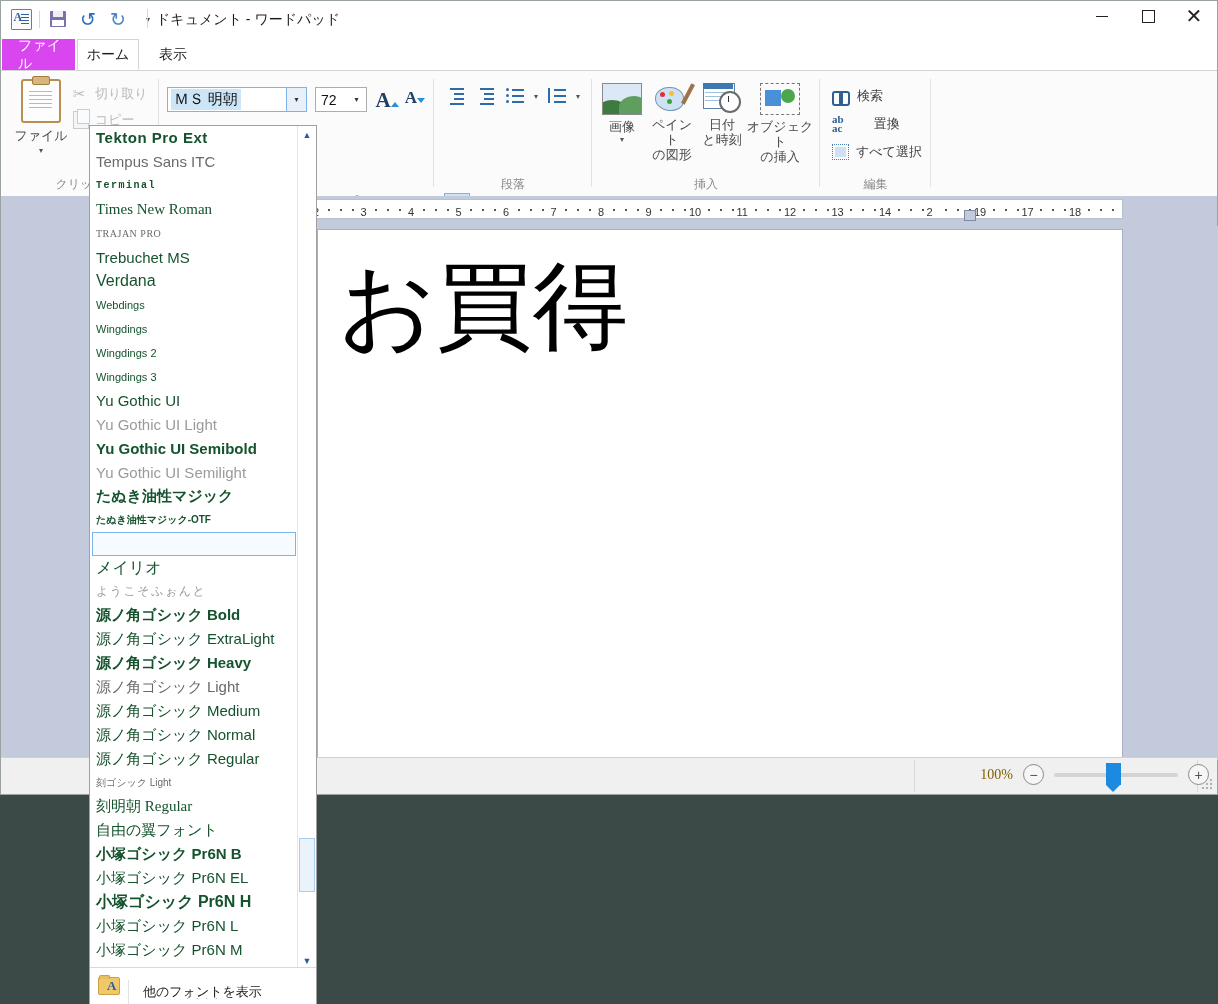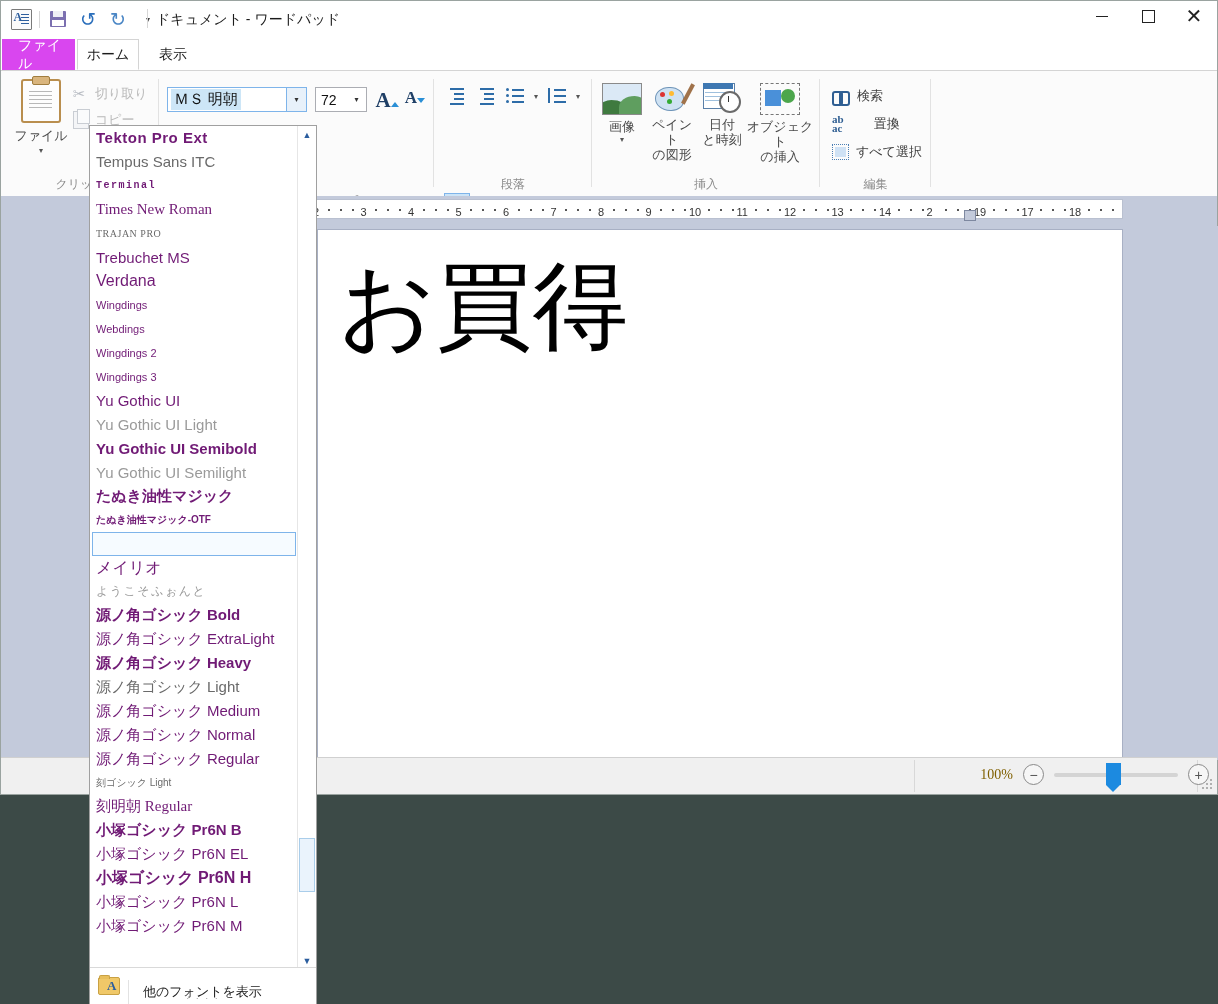--- a/index.html
+++ b/index.html
@@ -234,21 +234,21 @@
   .fontmenu{
     position:absolute;left:88px;top:124px;width:228px;height:880px;
     background:#fff;border:1px solid #a0a0a0;box-sizing:border-box;
     z-index:50;
   }
   .fm-list{
     position:absolute;left:0;top:0;width:209px;height:843px;overflow:hidden;
   }
   .fm-item{
     height:23.9px;display:flex;align-items:center;padding-left:6px;box-sizing:border-box;
-    white-space:nowrap;color:#701a75;
+    white-space:nowrap;color:#14532d;
   }
   .fm-item.sel{
     border:1px solid #7eb4ea;background:#f6fbff;height:24px;margin:0 3px 0 2px;padding-left:4px;
   }
   .fm-scroll{
     position:absolute;right:0;top:0;width:18px;height:843px;background:#fff;border-left:1px solid #e6e6e6;
   }
   .fm-arrow{
     width:18px;height:17px;display:flex;align-items:center;justify-content:center;color:#2a5d9e;font-size:9px;
   }
@@ -611,42 +611,43 @@
 
   <div class="fontmenu">
     <div class="fm-list" id="fm-list">
         <div class="fm-item s-sans w-bold sz-15 ls-1">Tekton Pro Ext</div>
         <div class="fm-item s-sans c-mid sz-15">Tempus Sans ITC</div>
         <div class="fm-item s-mono w-bold sz-14 ls-2">Terminal</div>
         <div class="fm-item s-serif sz-15">Times New Roman</div>
         <div class="fm-item s-serif c-mid sz-14 caps ls-1">TRAJAN PRO</div>
         <div class="fm-item s-sans sz-15">Trebuchet MS</div>
         <div class="fm-item s-sans sz-16">Verdana</div>
+        <div class="fm-item s-sans sz-11">Webdings</div>
         <div class="fm-item s-sans sz-11">Wingdings</div>
-        <div class="fm-item s-sans sz-11">Webdings</div>
         <div class="fm-item s-sans sz-11">Wingdings 2</div>
         <div class="fm-item s-sans sz-11">Wingdings 3</div>
         <div class="fm-item s-sans sz-15">Yu Gothic UI</div>
         <div class="fm-item s-sans c-light sz-15">Yu Gothic UI Light</div>
         <div class="fm-item s-sans w-bold sz-15">Yu Gothic UI Semibold</div>
         <div class="fm-item s-sans c-light sz-15">Yu Gothic UI Semilight</div>
         <div class="fm-item s-sans w-bold sz-15">たぬき油性マジック</div>
         <div class="fm-item s-sans w-bold sz-14">たぬき油性マジック-OTF</div>
         <div class="fm-item s-sans sz-14 sel"></div>
         <div class="fm-item s-sans sz-16">メイリオ</div>
         <div class="fm-item s-sans c-light sz-12 ls-2">ようこそふぉんと</div>
         <div class="fm-item s-sans w-bold sz-15">源ノ角ゴシック Bold</div>
         <div class="fm-item s-sans sz-15">源ノ角ゴシック ExtraLight</div>
         <div class="fm-item s-sans w-bold sz-15">源ノ角ゴシック Heavy</div>
         <div class="fm-item s-sans c-mid sz-15">源ノ角ゴシック Light</div>
         <div class="fm-item s-sans sz-15">源ノ角ゴシック Medium</div>
         <div class="fm-item s-sans sz-15">源ノ角ゴシック Normal</div>
         <div class="fm-item s-sans sz-15">源ノ角ゴシック Regular</div>
         <div class="fm-item s-sans c-mid sz-14">刻ゴシック Light</div>
         <div class="fm-item s-serif sz-15">刻明朝 Regular</div>
+        <div class="fm-item s-sans sz-15">自由の翼フォント</div>
         <div class="fm-item s-sans w-bold sz-15">小塚ゴシック Pr6N B</div>
         <div class="fm-item s-sans sz-15">小塚ゴシック Pr6N EL</div>
         <div class="fm-item s-sans w-bold sz-16">小塚ゴシック Pr6N H</div>
         <div class="fm-item s-sans sz-15">小塚ゴシック Pr6N L</div>
         <div class="fm-item s-sans sz-15">小塚ゴシック Pr6N M</div>
       </div>
     <div class="fm-scroll">
       <div class="fm-arrow">▲</div>
       <div class="fm-thumb"></div>
       <div class="fm-arrow dn">▼</div>

